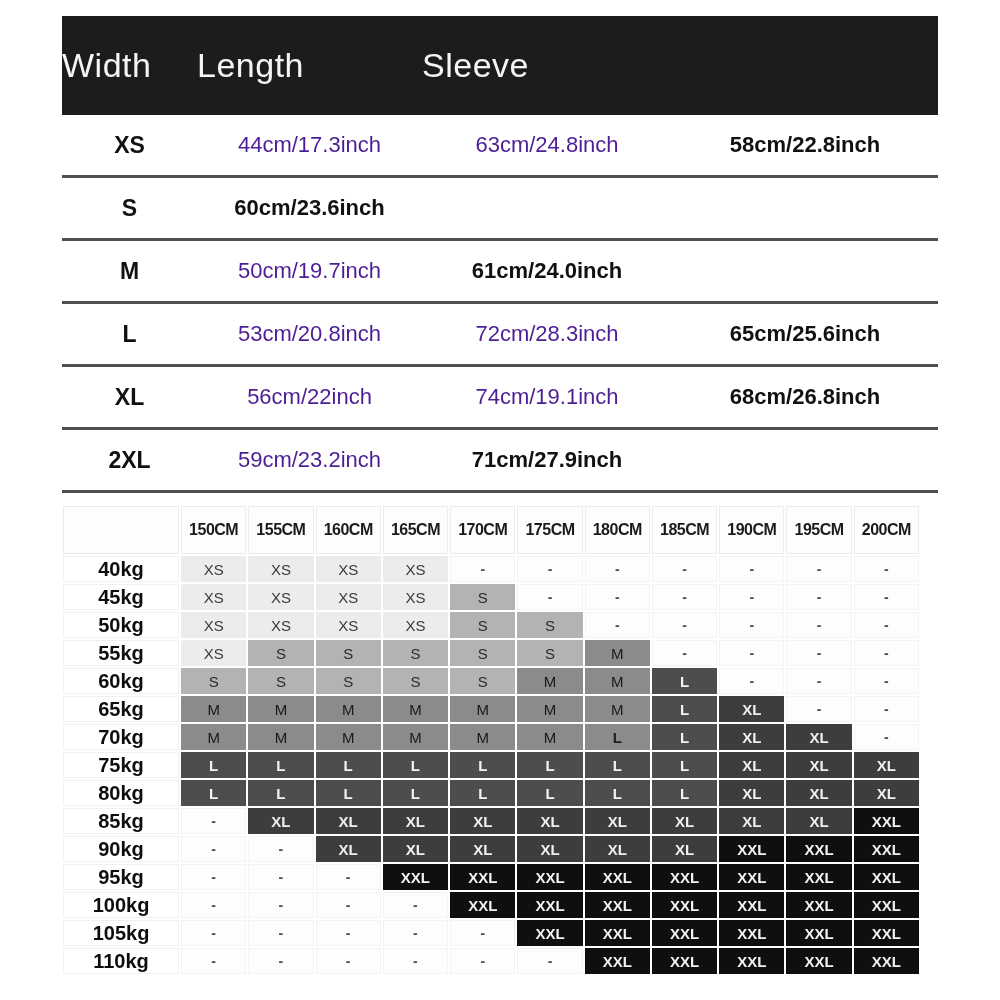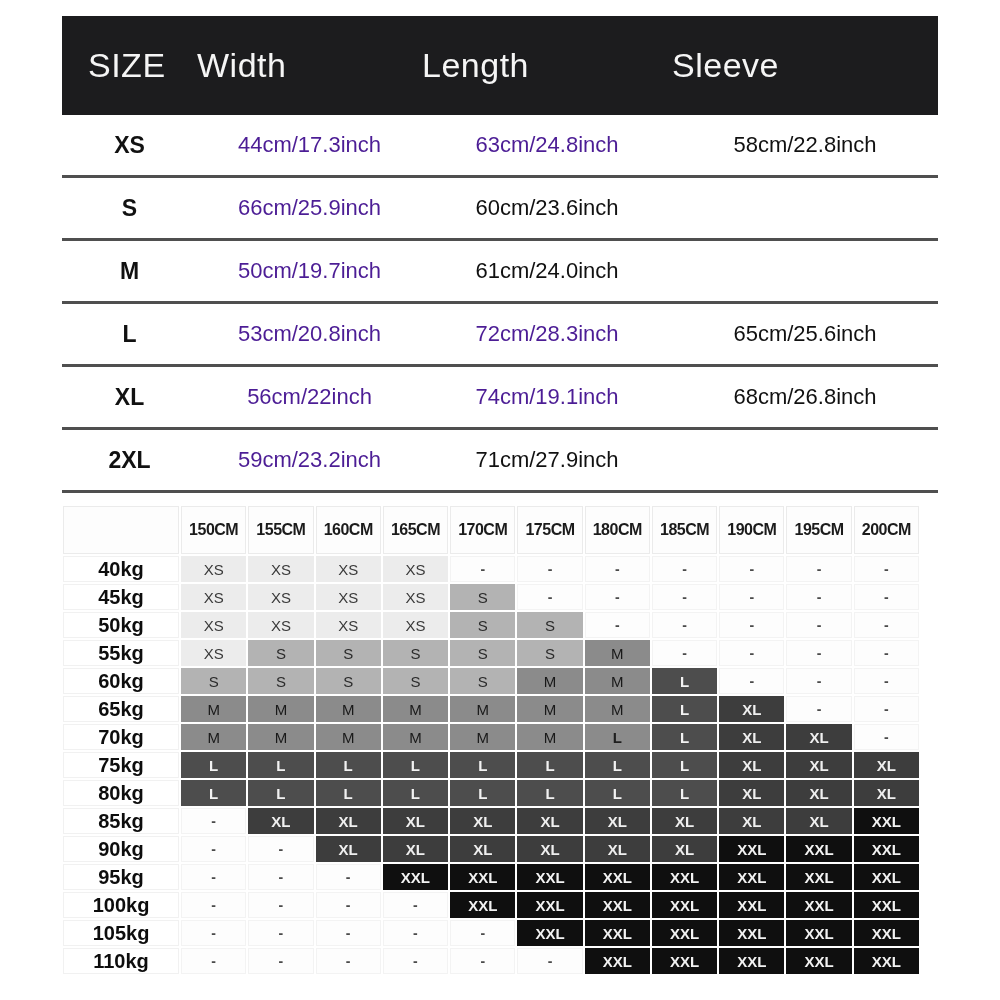--- a/index.html
+++ b/index.html
@@ -39,21 +39,21 @@
   .st-row {
     display: grid;
     grid-template-columns: 135px 225px 250px 266px;
     align-items: center;
     height: 60px;
     border-bottom: 3px solid #4f4f4f;
     color: #1e1e1e;
   }
   .st-row .cell { text-align: center; font-size: 22px; color: #4c1d95; }
   .st-row .cell.size { font-weight: 700; color: #111; font-size: 23px; }
-  .st-row .cell.sleeve { font-weight: 400; color: #111; }
+  .st-row .cell.sleeve { font-weight: 700; color: #111; }
 
   
   .matrix {
     position: absolute;
     left: 62px;
     top: 505px;
     width: 858px;
   }
   .mx-grid {
     display: grid;
@@ -97,35 +97,33 @@
   .mx-cell.dark { font-weight: 700; }
   .mx-cell.light { font-weight: 400; }
 </style>
 </head>
 <body>
 
 <div class="page">
 
   <div class="size-table">
     <div class="st-header">
-      <div class="hcell first">SIZE</div>
       <div class="hcell">Width</div>
       <div class="hcell">Length</div>
       <div class="hcell">Sleeve</div>
     </div>
     <div id="st-body">
         <div class="st-row">
           <div class="cell size">XS</div>
           <div class="cell width">44cm/17.3inch</div>
           <div class="cell length">63cm/24.8inch</div>
           <div class="cell sleeve">58cm/22.8inch</div>
         </div>
         <div class="st-row">
           <div class="cell size">S</div>
-          <div class="cell length">66cm/25.9inch</div>
           <div class="cell sleeve">60cm/23.6inch</div>
         </div>
         <div class="st-row">
           <div class="cell size">M</div>
           <div class="cell width">50cm/19.7inch</div>
           <div class="cell sleeve">61cm/24.0inch</div>
         </div>
         <div class="st-row">
           <div class="cell size">L</div>
           <div class="cell width">53cm/20.8inch</div>

